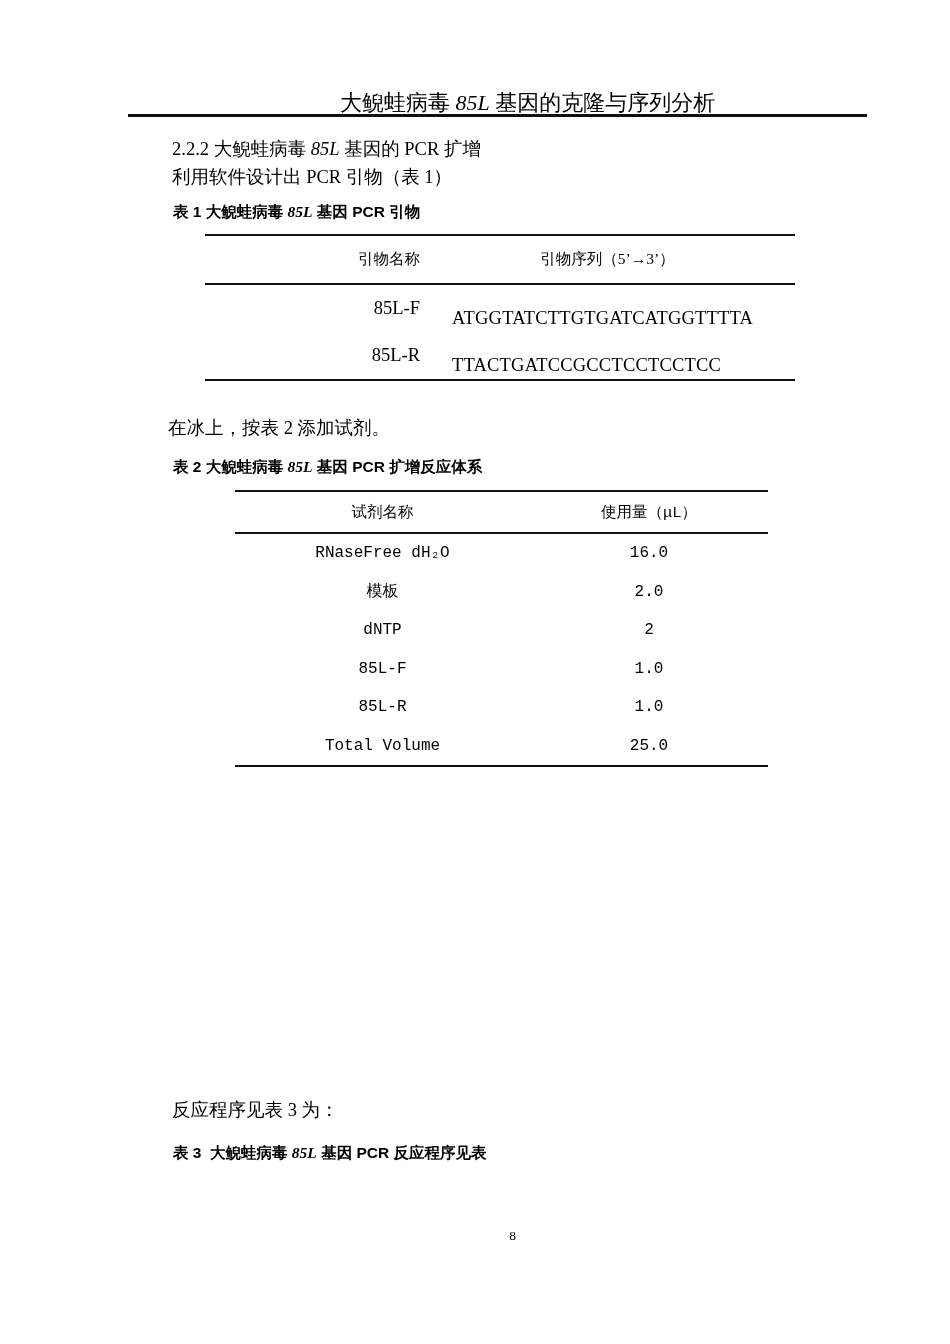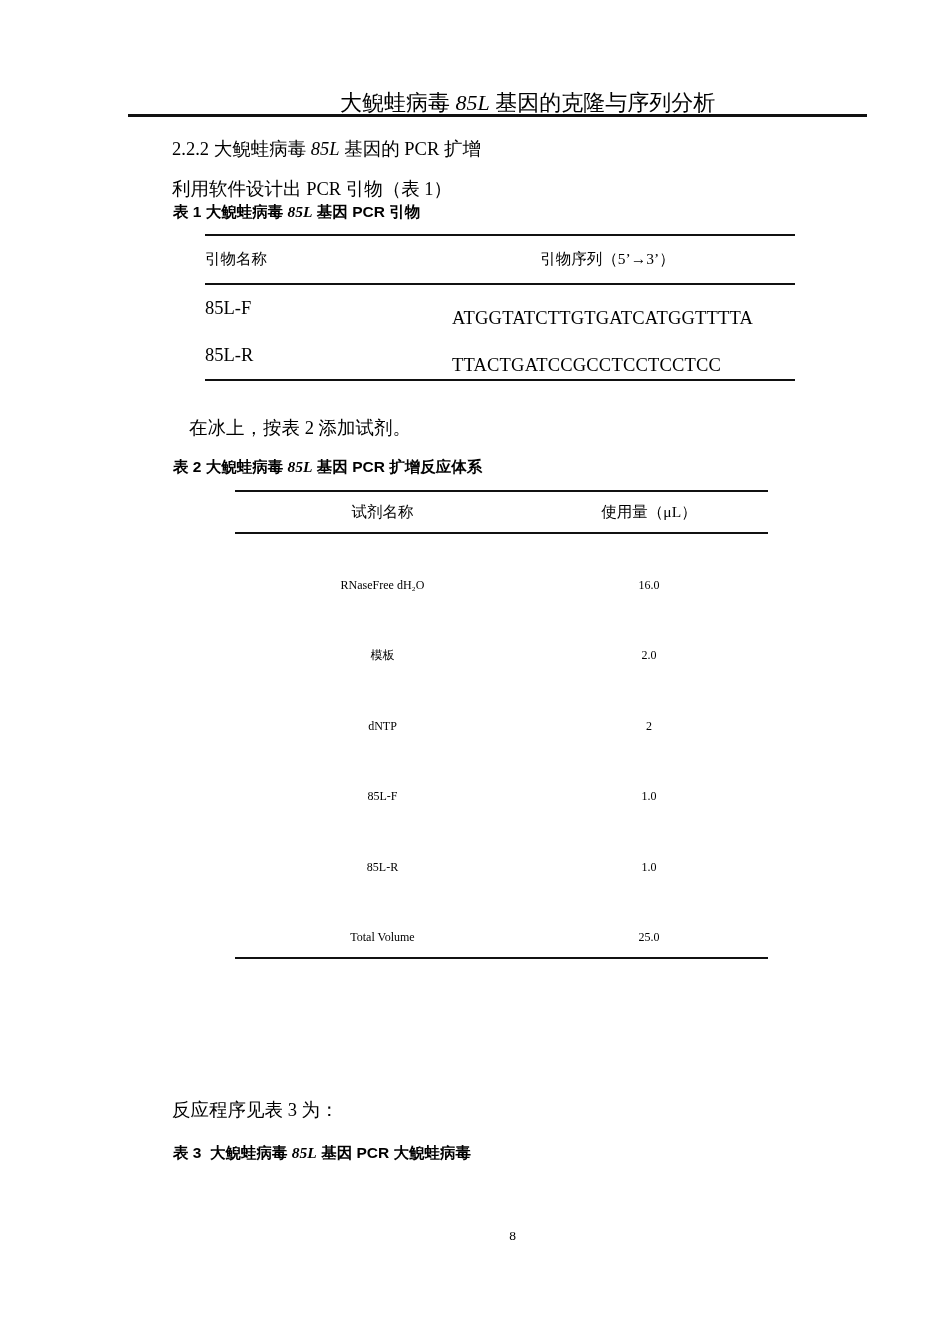--- a/index.html
+++ b/index.html
@@ -13,51 +13,51 @@
   .italic{font-style:italic;}
 
   
   #header-title{top:89px;left:128px;width:739px;text-align:center;
     padding-left:60px;box-sizing:border-box;font-size:22px;line-height:28px;}
   #header-rule{top:114px;left:128px;width:739px;border-top:3px solid #111;}
 
   
   .body-text{font-size:18.5px;line-height:28px;}
   #section-heading{top:135px;left:172px;text-align:right;}
-  #intro-line{top:163px;left:172px;margin-top:12px;}
-  #paragraph-reagents{top:414px;left:189px;}
+  #intro-line{top:163px;left:172px;}
+  #paragraph-reagents{top:414px;left:168px;}
   #paragraph-program{top:1096px;left:172px;}
 
   
   .table-caption{left:128px;width:739px;
     padding-left:45px;box-sizing:border-box;
     font-family:"Liberation Sans","DejaVu Sans",sans-serif;
     font-weight:bold;font-size:15.5px;line-height:26px;}
   .table-caption .cap-italic{font-family:"Liberation Serif","DejaVu Serif",serif;
     font-style:italic;font-weight:bold;}
   #table1-caption{top:199px;}
   #table2-caption{top:454px;}
   #table3-caption{top:1140px;}
 
   
   #table1{top:234px;left:205px;width:590px;
     border-top:2px solid #111;border-bottom:2px solid #111;}
   #table1 .hrow{display:flex;align-items:center;height:47px;
     border-bottom:2px solid #111;font-size:15.5px;}
   #table1 .drow{display:flex;align-items:center;height:47px;font-size:18.5px;}
-  #table1 .c1{width:215px;text-align:left;}
+  #table1 .c1{width:215px;text-align:right;}
   #table1 .c2{width:375px;text-align:center;box-sizing:border-box;}
   #table1 .drow .c2{text-align:left;padding-left:32px;letter-spacing:0.2px;margin-top:19px;}
 
   
   #table2{top:490px;left:235px;width:533px;
-    border-top:2px solid #111;border-bottom:2px solid #111;}
+    border-top:2px solid #111;border-bottom:2px solid #111;font-family:Liberation Mono, monospace;}
   #table2 .hrow{display:flex;align-items:center;height:40px;
     border-bottom:2px solid #111;font-size:15.5px;}
-  #table2 .drow{display:flex;align-items:center;height:38.5px;font-size:12px;margin-top:32px;}
+  #table2 .drow{display:flex;align-items:center;height:38.5px;font-size:16px;}
   #table2 .c1{width:295px;text-align:center;}
   #table2 .c2{width:238px;text-align:center;}
 
   
   #page-number{top:1228px;left:128px;width:739px;text-align:center;
     padding-left:30px;box-sizing:border-box;font-size:13.5px;}
 </style>
 </head>
 <body>
 
@@ -114,15 +114,15 @@
     <div class="c2">1.0</div>
   </div>
   <div class="drow">
     <div class="c1">Total Volume</div>
     <div class="c2">25.0</div>
   </div>
 </div>
 
 <div class="abs line body-text" id="paragraph-program">反应程序见表 3 为：</div>
 
-<div class="abs line table-caption" id="table3-caption"><span>表 3  大鲵蛙病毒 </span><span class="cap-italic">85L</span><span> 基因 PCR 大鲵蛙病毒</span></div>
+<div class="abs line table-caption" id="table3-caption"><span>表 3  大鲵蛙病毒 </span><span class="cap-italic">85L</span><span> 基因 PCR 反应程序见表</span></div>
 
 <div class="abs" id="page-number">8</div>
 
 </body></html>

